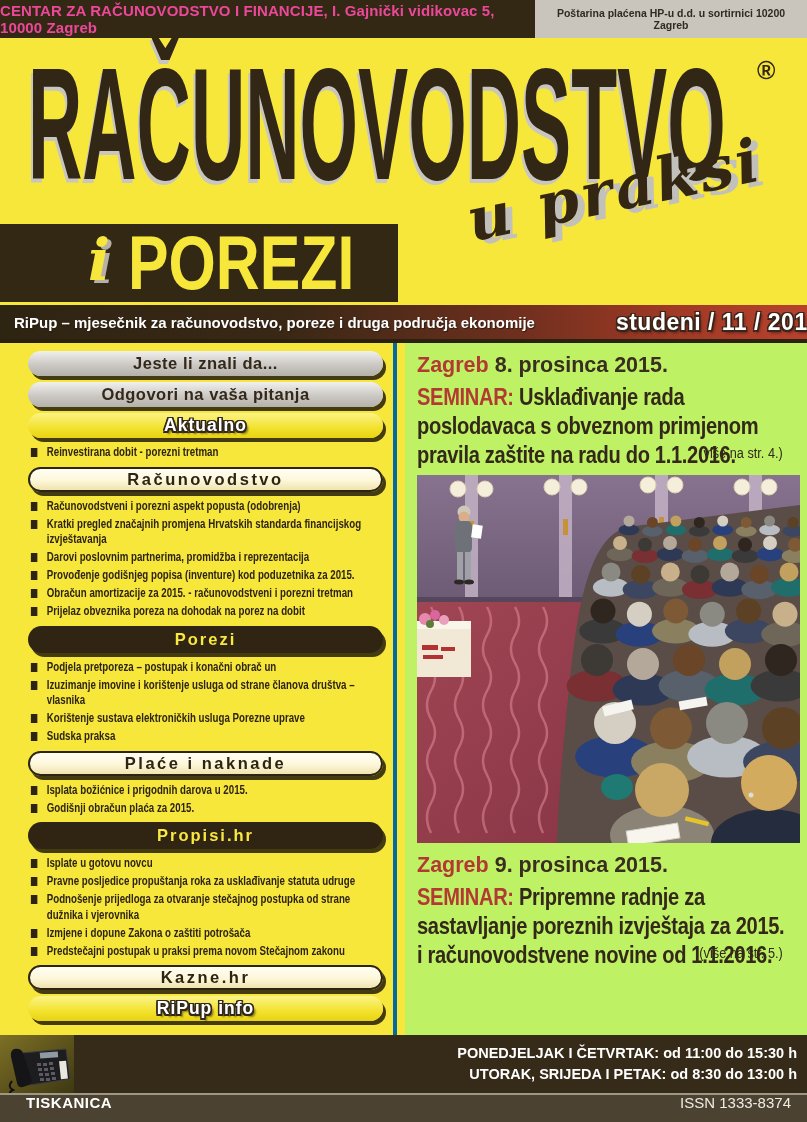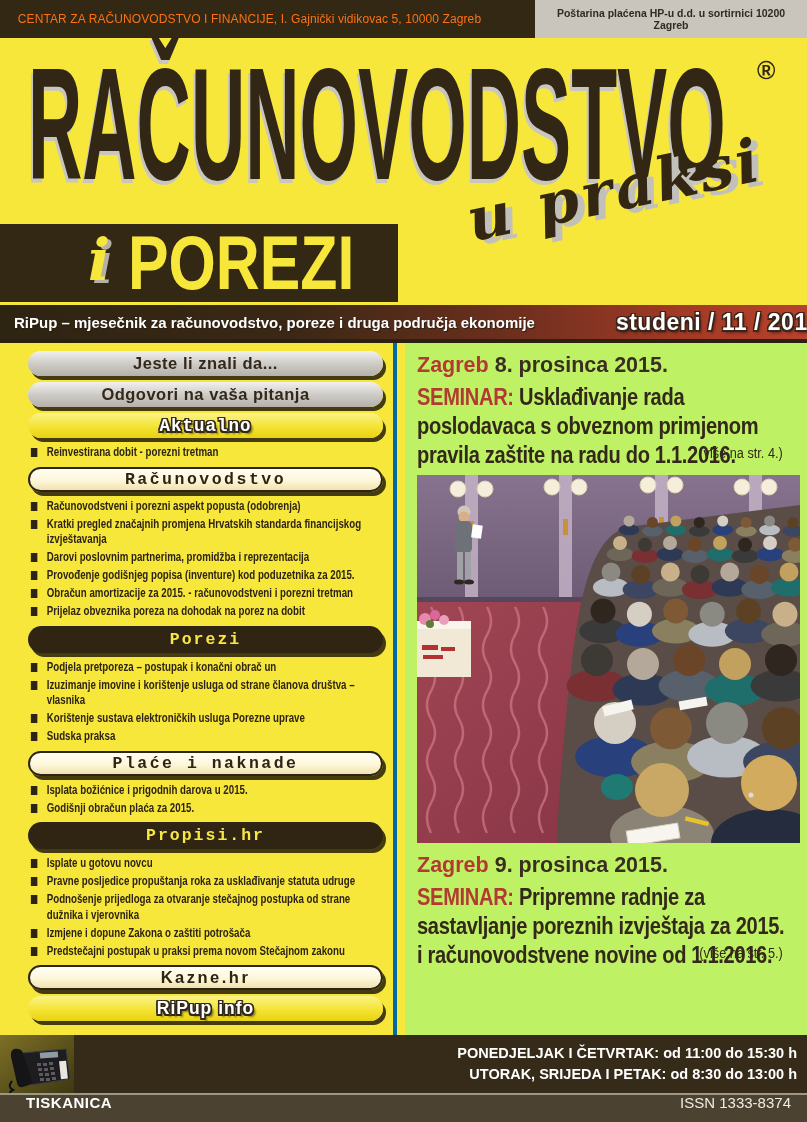--- a/index.html
+++ b/index.html
@@ -2,21 +2,21 @@
 <html><head>
 <meta charset="utf-8">
 <style>
   html,body{margin:0;padding:0;background:#888;}
   .page{position:relative;width:807px;height:1122px;background:#F7E73B;
         font-family:"Liberation Sans",sans-serif;overflow:hidden;margin:0 auto;}
 
   
   .hdr{position:absolute;top:0;left:0;width:807px;height:38px;background:#332813;display:flex;}
   .hdr-left{flex:1;display:flex;align-items:center;justify-content:center;
-            color:#f97316;font-weight:normal;font-size:12px;letter-spacing:.1px;}
+            color:#ec4899;font-weight:bold;font-size:15px;letter-spacing:.1px;}
   .hdr-right{width:272px;height:38px;background:#C9C4BC;color:#2F2A22;font-weight:bold;
              font-size:10.5px;display:flex;align-items:center;justify-content:center;
              text-align:center;padding:16px 4px;box-sizing:border-box;margin-left:36px;}
 
   
   .mast-title{position:absolute;top:44px;left:28px;white-space:nowrap;
               font-size:160px;line-height:1;font-weight:bold;color:#322714;
               transform:scaleX(0.47);transform-origin:0 0;
               text-shadow:-4px 4px 0 #c9c6c0;}
   .mast-reg{position:absolute;top:56px;left:757px;font-size:25px;font-weight:bold;color:#322714;}
@@ -55,21 +55,21 @@
   .pill-silver{background:linear-gradient(#f1f0ee,#ccc9c4 55%,#b4b1ab);color:#33281A;
                font-size:16.5px;letter-spacing:.5px;}
   .pill-cream{background:linear-gradient(#fffef4,#fdf7d9 55%,#efe3ae);border:2px solid #2e2414;
               color:#2e2414;font-size:16.5px;letter-spacing:2.5px;}
   .pill-dark{background:#2f2512;color:#F8E840;font-size:16.5px;letter-spacing:2px;height:27px;}
   .pill-outline{background:linear-gradient(#fbf387,#f3e22e 60%,#e8d312);color:#fff;
         font-size:17.5px;letter-spacing:1px;
         text-shadow:-1.5px -1.5px 0 #33291A,1.5px -1.5px 0 #33291A,-1.5px 1.5px 0 #33291A,
                     1.5px 1.5px 0 #33291A,0 -1.5px 0 #33291A,0 1.5px 0 #33291A,
                     -1.5px 0 0 #33291A,1.5px 0 0 #33291A,3px 3px 2px rgba(40,30,10,.55);}
-  .sec-head{margin-top:4px;font-family:Liberation Mono, monospace;}
+  .sec-head{margin-top:4px;}
   ul.bullets{list-style:none;margin:2px 0 7px 0;padding:0;width:492px;
              transform:scaleX(0.72);transform-origin:0 0;}
   ul.bullets li{position:relative;padding-left:26px;font-size:13.5px;font-weight:bold;
                 color:#2e2414;line-height:15.5px;margin-bottom:2.5px;letter-spacing:0;}
   ul.bullets li::before{content:"";position:absolute;left:4px;top:4px;width:9px;height:9px;
                 background:#2e2414;}
 
   
   .main{position:absolute;top:343px;left:405px;width:402px;height:692px;background:#bef264;
         box-sizing:border-box;padding:8px 0 0 12px;overflow:hidden;}

